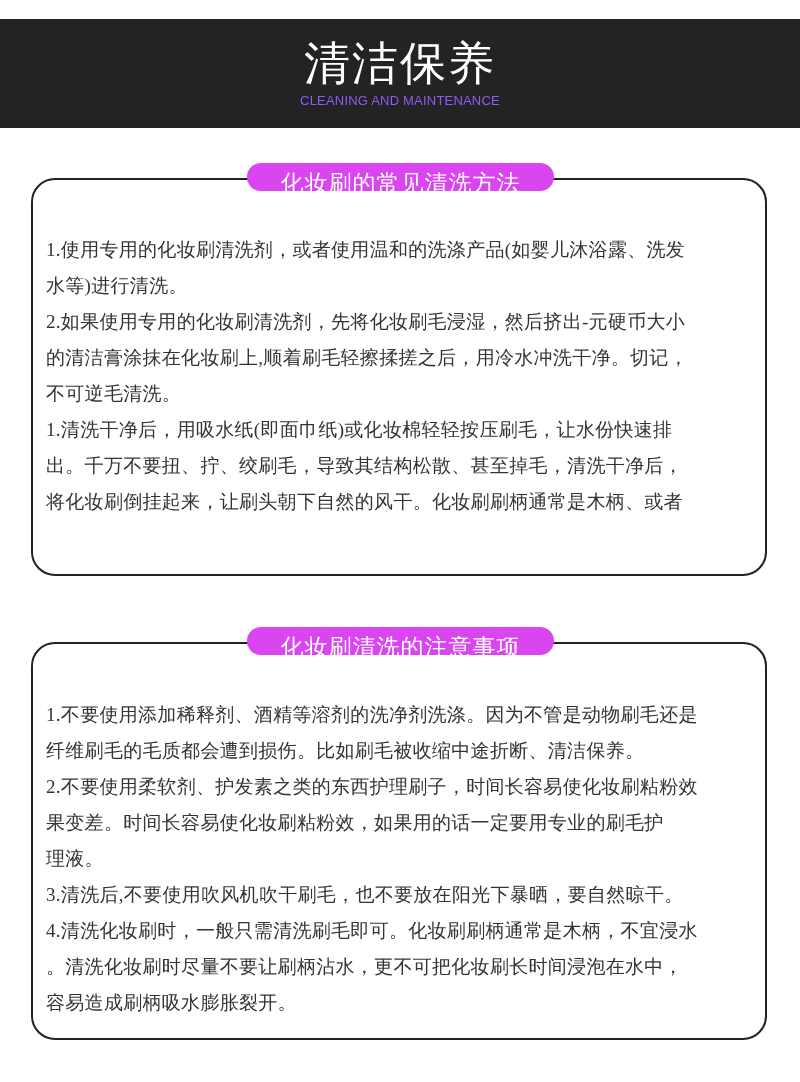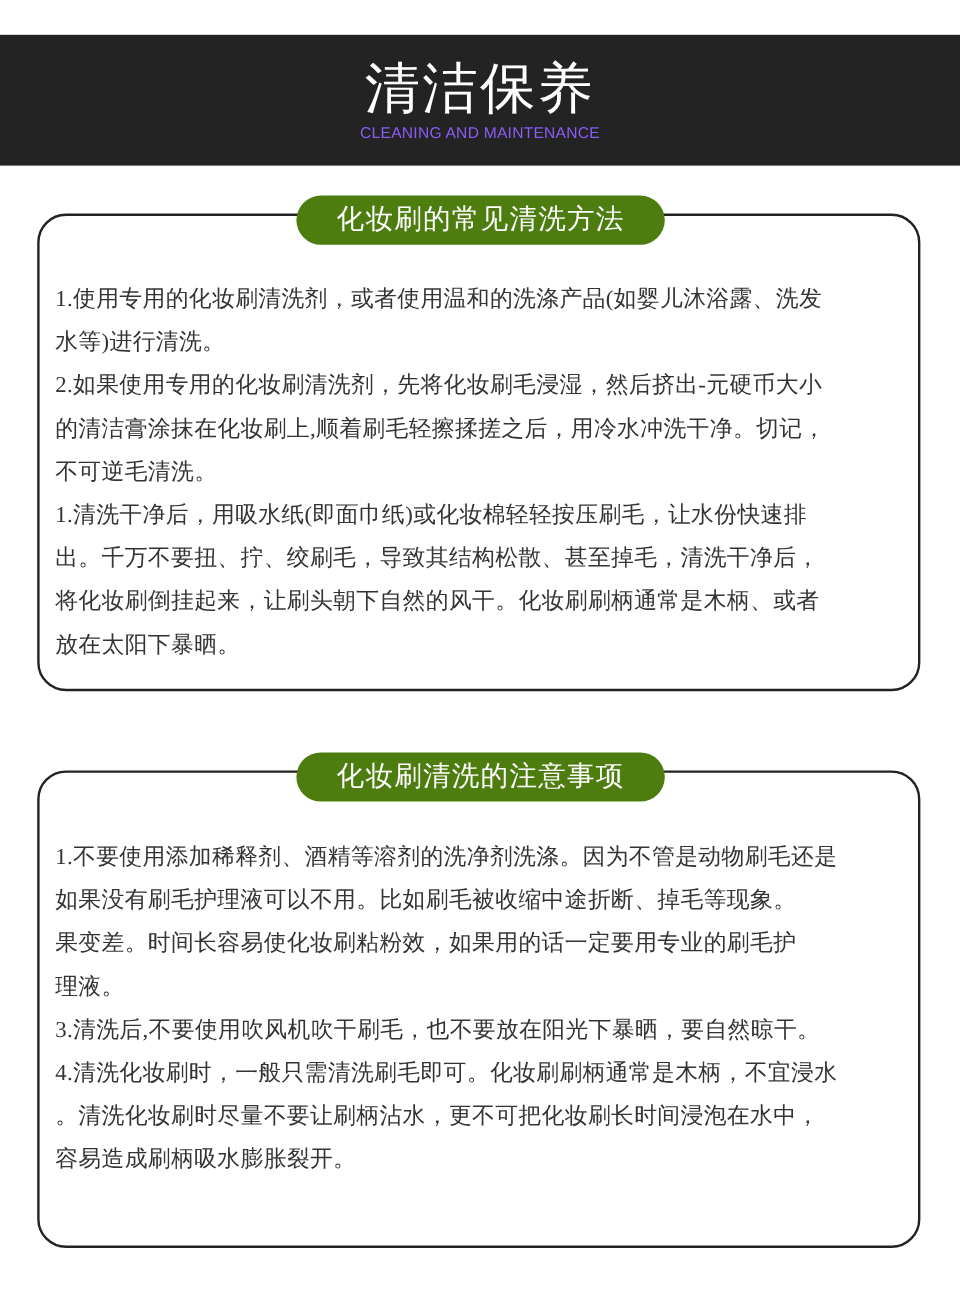--- a/index.html
+++ b/index.html
@@ -16,21 +16,20 @@
     }
     .header-band {
       position: absolute;
       left: 0;
       top: 19px;
       width: 800px;
       height: 109px;
       background: #232323;
       color: #ffffff;
       text-align: center;
-      margin-top: 10px;
     }
     .header-title {
       position: absolute;
       left: 0;
       right: 0;
       top: 14px;
       font-size: 46px;
       line-height: 60px;
       letter-spacing: 2px;
       font-weight: normal;
@@ -52,22 +51,22 @@
       left: 31px;
       width: 736px;
       border: 2px solid #222222;
       border-radius: 24px;
       box-sizing: border-box;
     }
     .section-pill {
       position: absolute;
       left: 247px;
       width: 307px;
-      height: 41px;
-      background: #4d7c0f;
+      height: 28px;
+      background: #d946ef;
       border-radius: 21px;
       color: #ffffff;
       text-align: center;
       font-size: 23px;
       line-height: 41px;
       letter-spacing: 1px;
       white-space: nowrap;
       z-index: 2;
     }
     .section-text {
@@ -98,27 +97,27 @@
 <div class="section-pill" style="top:163px;">化妆刷的常见清洗方法</div>
 <div class="section-text" style="top:232px;">
   <span class="text-line">1.使用专用的化妆刷清洗剂，或者使用温和的洗涤产品(如婴儿沐浴露、洗发</span>
   <span class="text-line">水等)进行清洗。</span>
   <span class="text-line">2.如果使用专用的化妆刷清洗剂，先将化妆刷毛浸湿，然后挤出-元硬币大小</span>
   <span class="text-line">的清洁膏涂抹在化妆刷上,顺着刷毛轻擦揉搓之后，用冷水冲洗干净。切记，</span>
   <span class="text-line">不可逆毛清洗。</span>
   <span class="text-line">1.清洗干净后，用吸水纸(即面巾纸)或化妆棉轻轻按压刷毛，让水份快速排</span>
   <span class="text-line">出。千万不要扭、拧、绞刷毛，导致其结构松散、甚至掉毛，清洗干净后，</span>
   <span class="text-line">将化妆刷倒挂起来，让刷头朝下自然的风干。化妆刷刷柄通常是木柄、或者</span>
-  <span class="text-line">放在太阳下暴晒。</span>
 </div>
 
 <div class="section-box" style="top:642px; height:398px;"></div>
 <div class="section-pill" style="top:627px;">化妆刷清洗的注意事项</div>
 <div class="section-text" style="top:697px;">
   <span class="text-line">1.不要使用添加稀释剂、酒精等溶剂的洗净剂洗涤。因为不管是动物刷毛还是</span>
-  <span class="text-line">如果没有刷毛护理液可以不用。比如刷毛被收缩中途折断、掉毛等现象。</span>
+  <span class="text-line">纤维刷毛的毛质都会遭到损伤。比如刷毛被收缩中途折断、清洁保养。</span>
+  <span class="text-line">2.不要使用柔软剂、护发素之类的东西护理刷子，时间长容易使化妆刷粘粉效</span>
   <span class="text-line">果变差。时间长容易使化妆刷粘粉效，如果用的话一定要用专业的刷毛护</span>
   <span class="text-line">理液。</span>
   <span class="text-line">3.清洗后,不要使用吹风机吹干刷毛，也不要放在阳光下暴晒，要自然晾干。</span>
   <span class="text-line">4.清洗化妆刷时，一般只需清洗刷毛即可。化妆刷刷柄通常是木柄，不宜浸水</span>
   <span class="text-line">。清洗化妆刷时尽量不要让刷柄沾水，更不可把化妆刷长时间浸泡在水中，</span>
   <span class="text-line">容易造成刷柄吸水膨胀裂开。</span>
 </div>
 
 </body></html>

